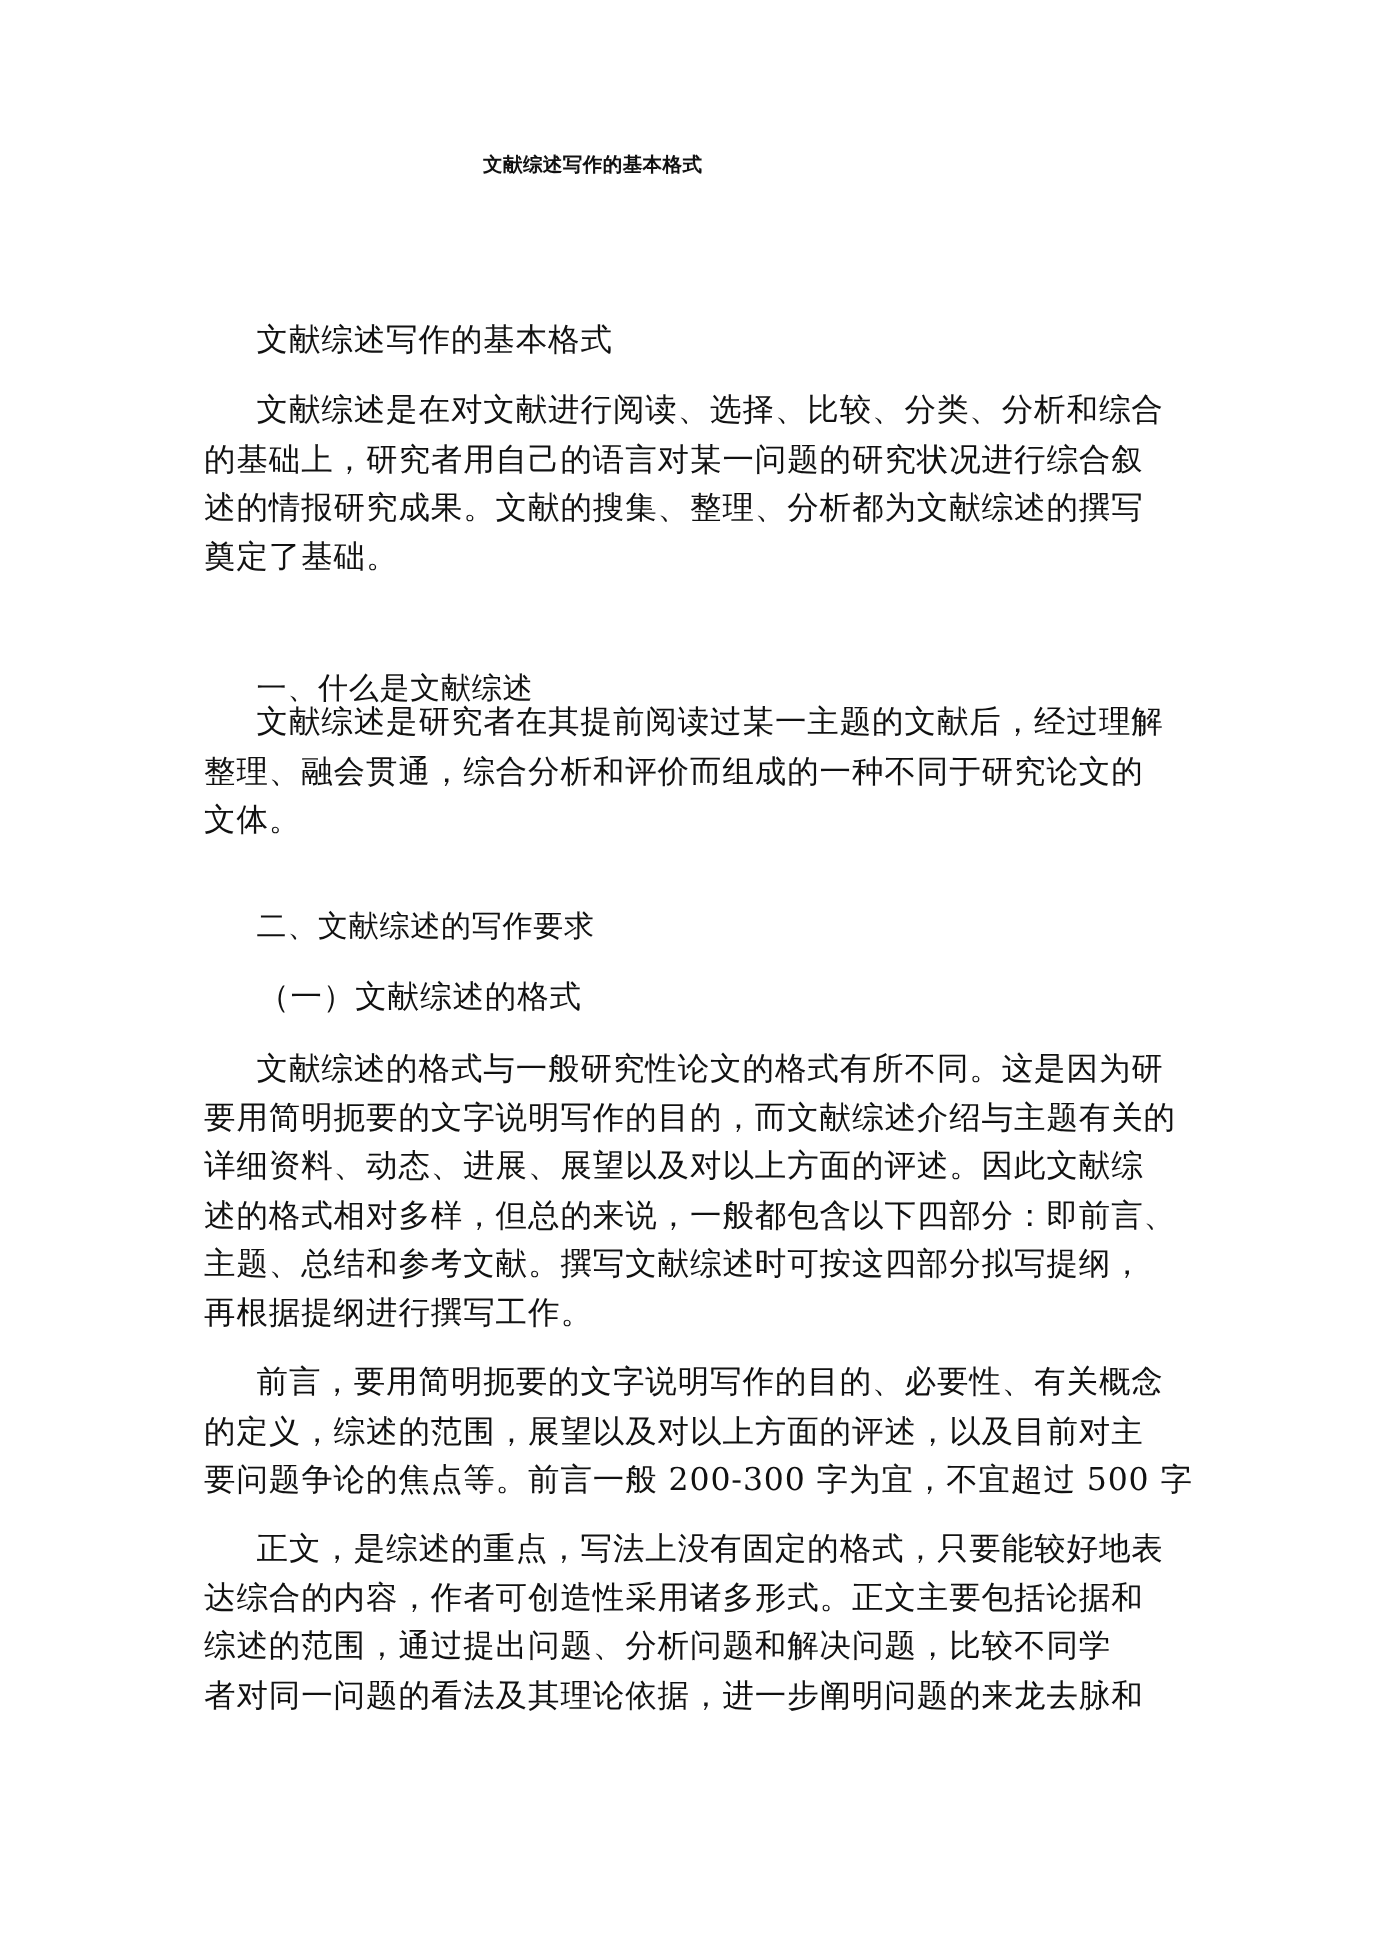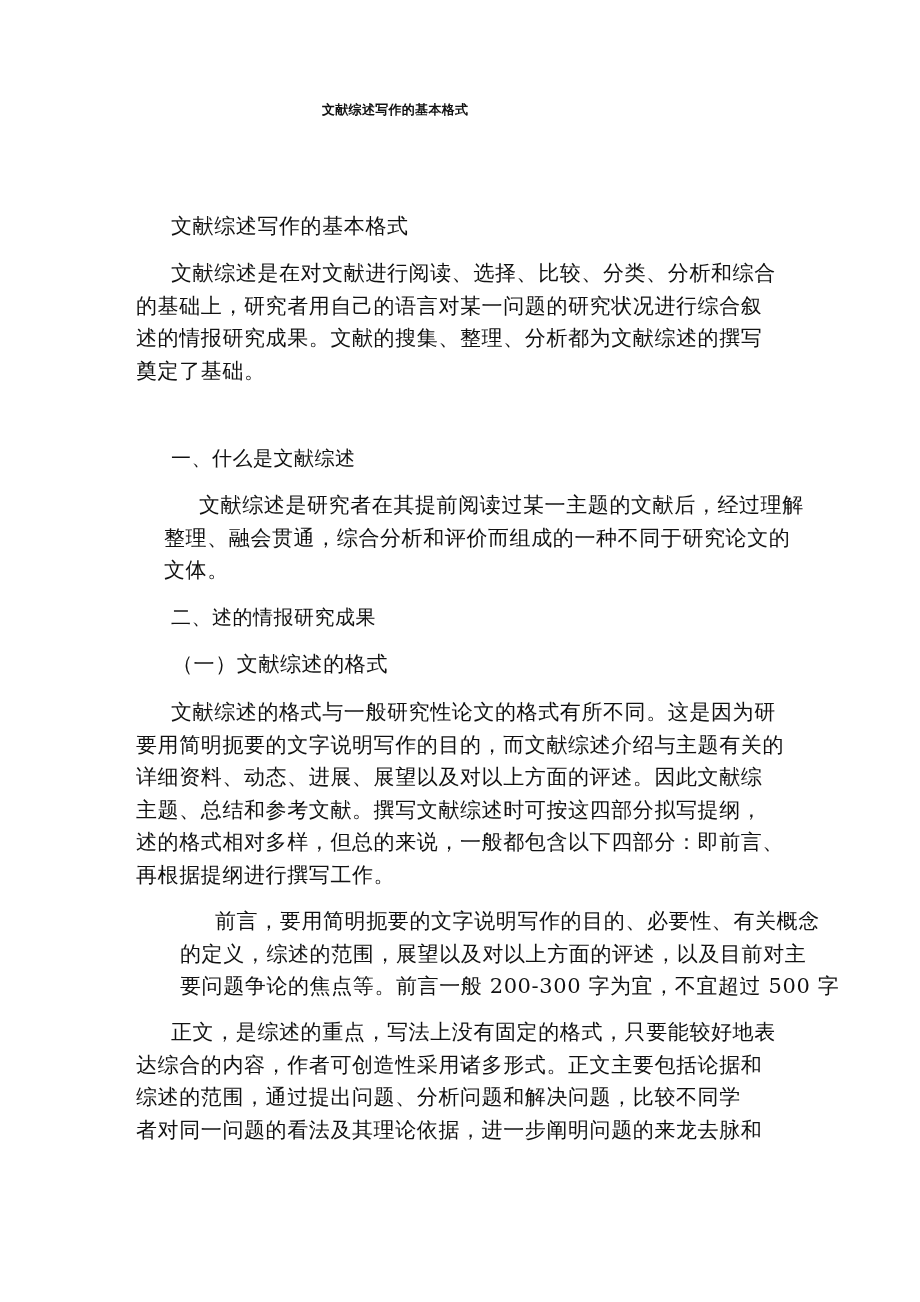--- a/index.html
+++ b/index.html
@@ -59,44 +59,44 @@
   <span class="line indent">文献综述是在对文献进行阅读、选择、比较、分类、分析和综合</span>
   <span class="line">的基础上，研究者用自己的语言对某一问题的研究状况进行综合叙</span>
   <span class="line">述的情报研究成果。文献的搜集、整理、分析都为文献综述的撰写</span>
   <span class="line">奠定了基础。</span>
 </div>
 
 <div class="block heading" style="top:442px;">
   <span class="line indent">一、什么是文献综述</span>
 </div>
 
-<div class="block" style="top:489px;margin-left:28px;">
+<div class="block" style="top:465px;">
   <span class="line indent">文献综述是研究者在其提前阅读过某一主题的文献后，经过理解</span>
   <span class="line">整理、融会贯通，综合分析和评价而组成的一种不同于研究论文的</span>
   <span class="line">文体。</span>
 </div>
 
 <div class="block heading" style="top:601px;">
-  <span class="line indent">二、述的情报研究成果</span>
+  <span class="line indent">二、文献综述的写作要求</span>
 </div>
 
 <div class="block" style="top:648px;">
   <span class="line sub">（一）文献综述的格式</span>
 </div>
 
 <div class="block" style="top:696px;">
   <span class="line indent">文献综述的格式与一般研究性论文的格式有所不同。这是因为研</span>
   <span class="line">要用简明扼要的文字说明写作的目的，而文献综述介绍与主题有关的</span>
   <span class="line">详细资料、动态、进展、展望以及对以上方面的评述。因此文献综</span>
+  <span class="line">述的格式相对多样，但总的来说，一般都包含以下四部分：即前言、</span>
   <span class="line">主题、总结和参考文献。撰写文献综述时可按这四部分拟写提纲，</span>
-  <span class="line">述的格式相对多样，但总的来说，一般都包含以下四部分：即前言、</span>
   <span class="line">再根据提纲进行撰写工作。</span>
 </div>
 
-<div class="block" style="top:905px;margin-left:44px;">
+<div class="block" style="top:905px;">
   <span class="line indent">前言，要用简明扼要的文字说明写作的目的、必要性、有关概念</span>
   <span class="line">的定义，综述的范围，展望以及对以上方面的评述，以及目前对主</span>
   <span class="line">要问题争论的焦点等。前言一般 200-300 字为宜，不宜超过 500 字</span>
 </div>
 
 <div class="block" style="top:1016px;">
   <span class="line indent">正文，是综述的重点，写法上没有固定的格式，只要能较好地表</span>
   <span class="line">达综合的内容，作者可创造性采用诸多形式。正文主要包括论据和</span>
   <span class="line">综述的范围，通过提出问题、分析问题和解决问题，比较不同学</span>
   <span class="line">者对同一问题的看法及其理论依据，进一步阐明问题的来龙去脉和</span>

